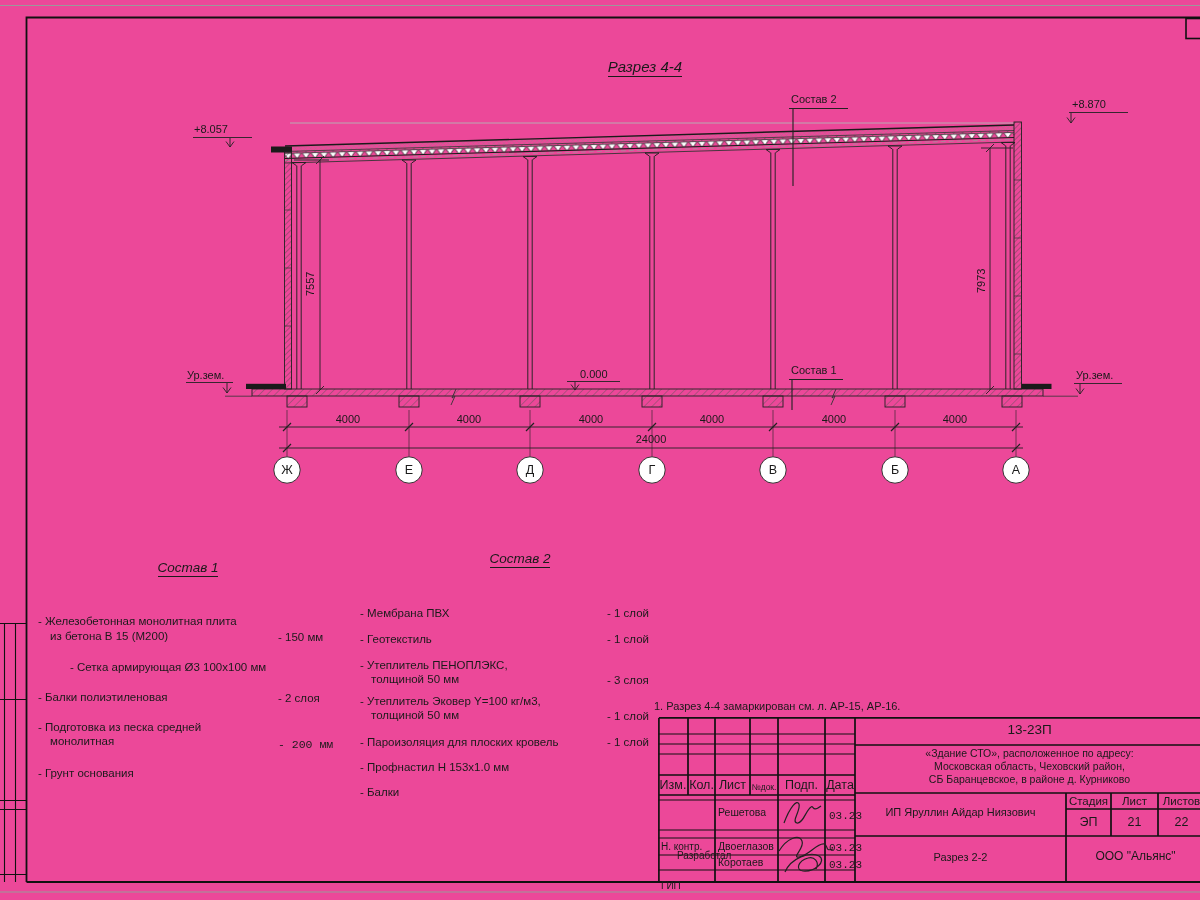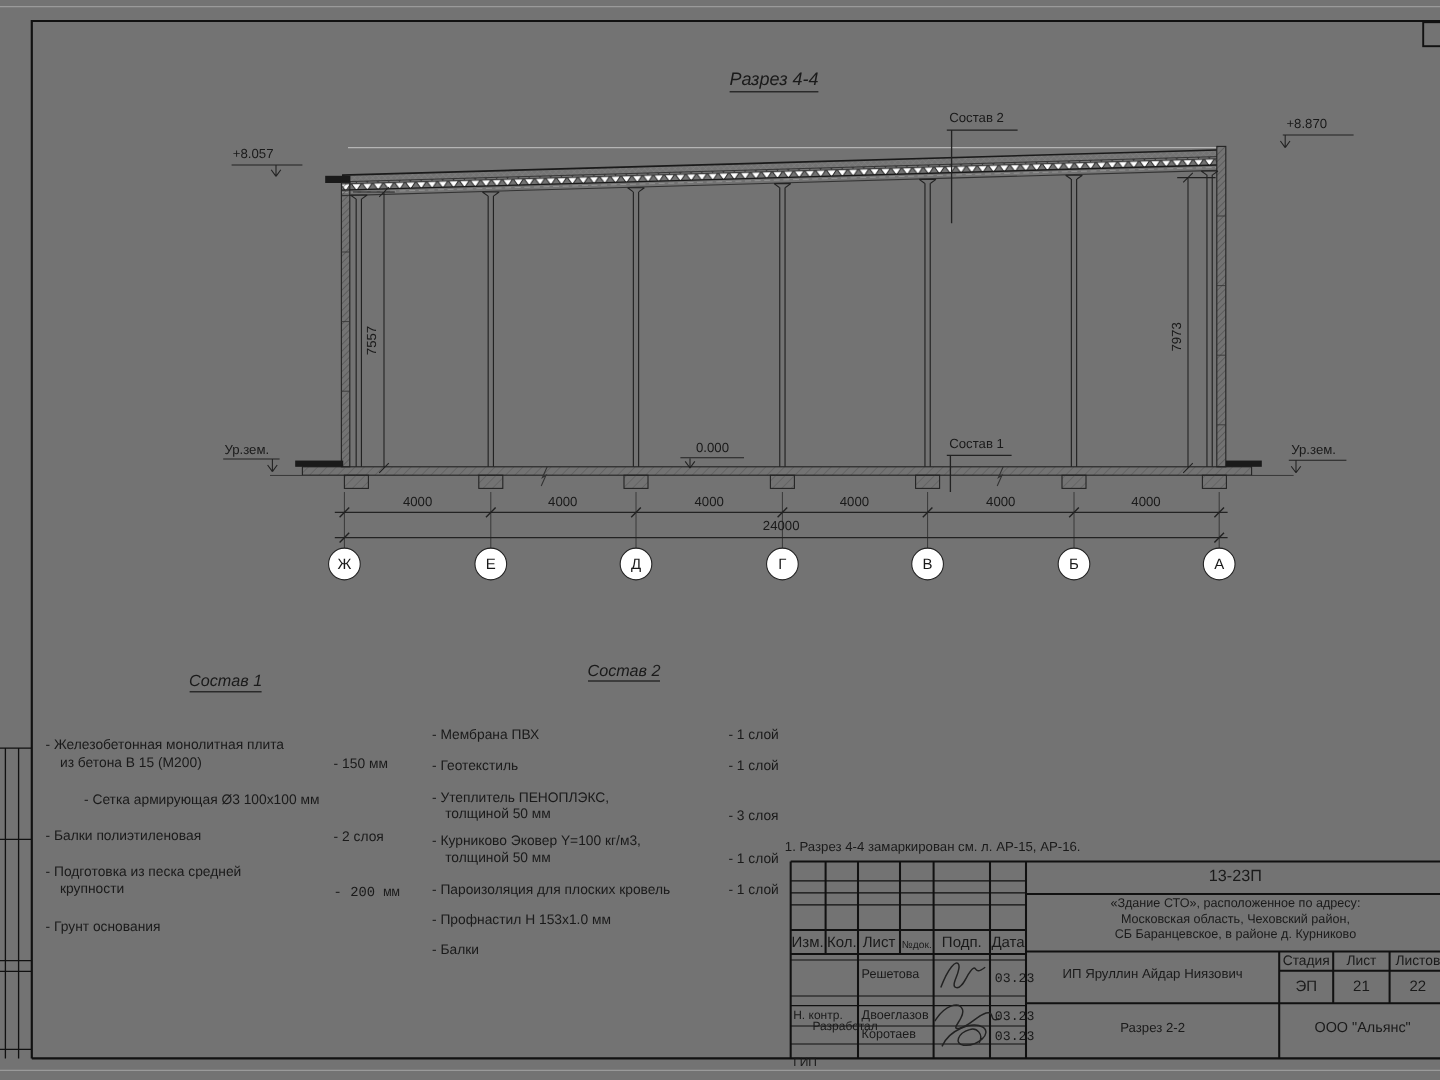--- a/index.html
+++ b/index.html
@@ -1,16 +1,16 @@
 <!DOCTYPE html>
 <html><head>
 <meta charset="utf-8">
 <style>
   html,body{margin:0;padding:0;background:#e8e8e8;}
-  .sheet{position:relative;width:1200px;height:900px;background:#737373;overflow:hidden;
+  .sheet{position:relative;width:1200px;height:900px;background:#ec4899;overflow:hidden;
          font-family:"Liberation Sans", sans-serif;color:#1a1a1a;}
   .sheet svg{position:absolute;left:0;top:0;}
   .txt{position:absolute;white-space:nowrap;color:#1a1a1a;}
   .c{text-align:center;}
   .it{font-style:italic;}
   .ul{border-bottom:1px solid #1a1a1a;padding-bottom:1px;}
   .f15{font-size:15px;}
   .f13{font-size:13.5px;}
   .f125{font-size:12.5px;}
   .f12{font-size:12px;}
@@ -164,33 +164,33 @@
 <span class="txt f125 c" style="left:1001px;top:463px;width:30px;">А</span>
 
 <span class="txt f13 it c" style="left:38px;top:560px;width:300px;"><span class="ul">Состав 1</span></span>
 <span class="txt f115" style="left:38px;top:615px;">- Железобетонная  монолитная плита</span>
 <span class="txt f115" style="left:50px;top:630px;">из бетона В 15 (М200)</span>
 <span class="txt f115" style="left:278px;top:631px;">- 150 мм</span>
 <span class="txt f115" style="left:38px;top:661px;margin-left:32px;">- Сетка армирующая Ø3 100х100 мм</span>
 <span class="txt f115" style="left:38px;top:691px;">- Балки полиэтиленовая</span>
 <span class="txt f115" style="left:278px;top:692px;">-  2 слоя</span>
 <span class="txt f115" style="left:38px;top:721px;">- Подготовка из песка средней</span>
-<span class="txt f115" style="left:50px;top:735px;">крупности</span>
+<span class="txt f115" style="left:50px;top:735px;">монолитная</span>
 <span class="txt f115" style="left:278px;top:738px;font-family:Liberation Mono, monospace;">- 200 мм</span>
 <span class="txt f115" style="left:38px;top:767px;">- Грунт основания</span>
 
 <span class="txt f13 it c" style="left:420px;top:551px;width:200px;"><span class="ul">Состав 2</span></span>
 <span class="txt f115" style="left:360px;top:607px;">- Мембрана ПВХ</span>
 <span class="txt f115" style="left:607px;top:607px;">- 1 слой</span>
 <span class="txt f115" style="left:360px;top:633px;text-align:right;">- Геотекстиль</span>
 <span class="txt f115" style="left:607px;top:633px;">- 1 слой</span>
 <span class="txt f115" style="left:360px;top:659px;">- Утеплитель ПЕНОПЛЭКС,</span>
 <span class="txt f115" style="left:371px;top:673px;">толщиной 50 мм</span>
 <span class="txt f115" style="left:607px;top:674px;">- 3 слоя</span>
-<span class="txt f115" style="left:360px;top:695px;">- Курниково Эковер Y=100 кг/м3,</span>
+<span class="txt f115" style="left:360px;top:695px;">- Утеплитель Эковер Y=100 кг/м3,</span>
 <span class="txt f115" style="left:371px;top:709px;">толщиной 50 мм</span>
 <span class="txt f115" style="left:607px;top:710px;">- 1 слой</span>
 <span class="txt f115" style="left:360px;top:736px;">- Пароизоляция для плоских кровель</span>
 <span class="txt f115" style="left:607px;top:736px;">- 1 слой</span>
 <span class="txt f115" style="left:360px;top:761px;">- Профнастил Н 153х1.0 мм</span>
 <span class="txt f115" style="left:360px;top:786px;">- Балки</span>
 
 <span class="txt f11" style="left:654px;top:700px;">1. Разрез 4-4 замаркирован см. л. АР-15, АР-16.</span>
 
 <span class="txt f125 c" style="left:658px;top:778px;width:30px;">Изм.</span>

